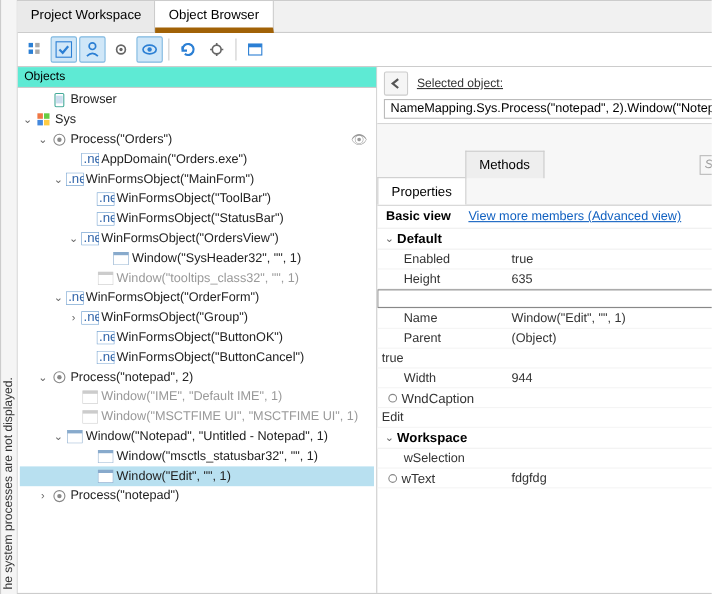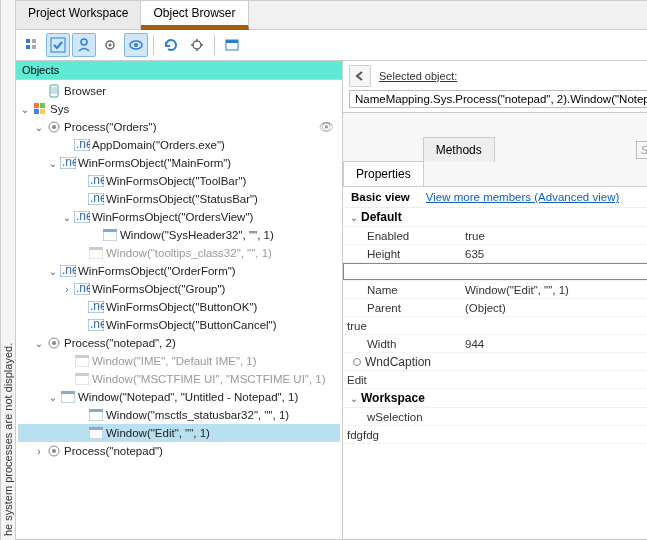--- a/index.html
+++ b/index.html
@@ -398,18 +398,22 @@
           </div>
         <div class="grp">
             <span class="tw">⌄</span>
             <span>Workspace</span>
           </div>
         <div class="prow">
             <div class="pk">wSelection</div>
             <div class="pv"></div>
           </div>
         <div class="prow">
+            <div class="pk">
+              <span class="ring"></span>
+              <span>wText</span>
+            </div>
             <div class="pv">fdgfdg</div>
           </div>
       </div>
     </div>
   </div>
 </div>
 
 </body></html>

